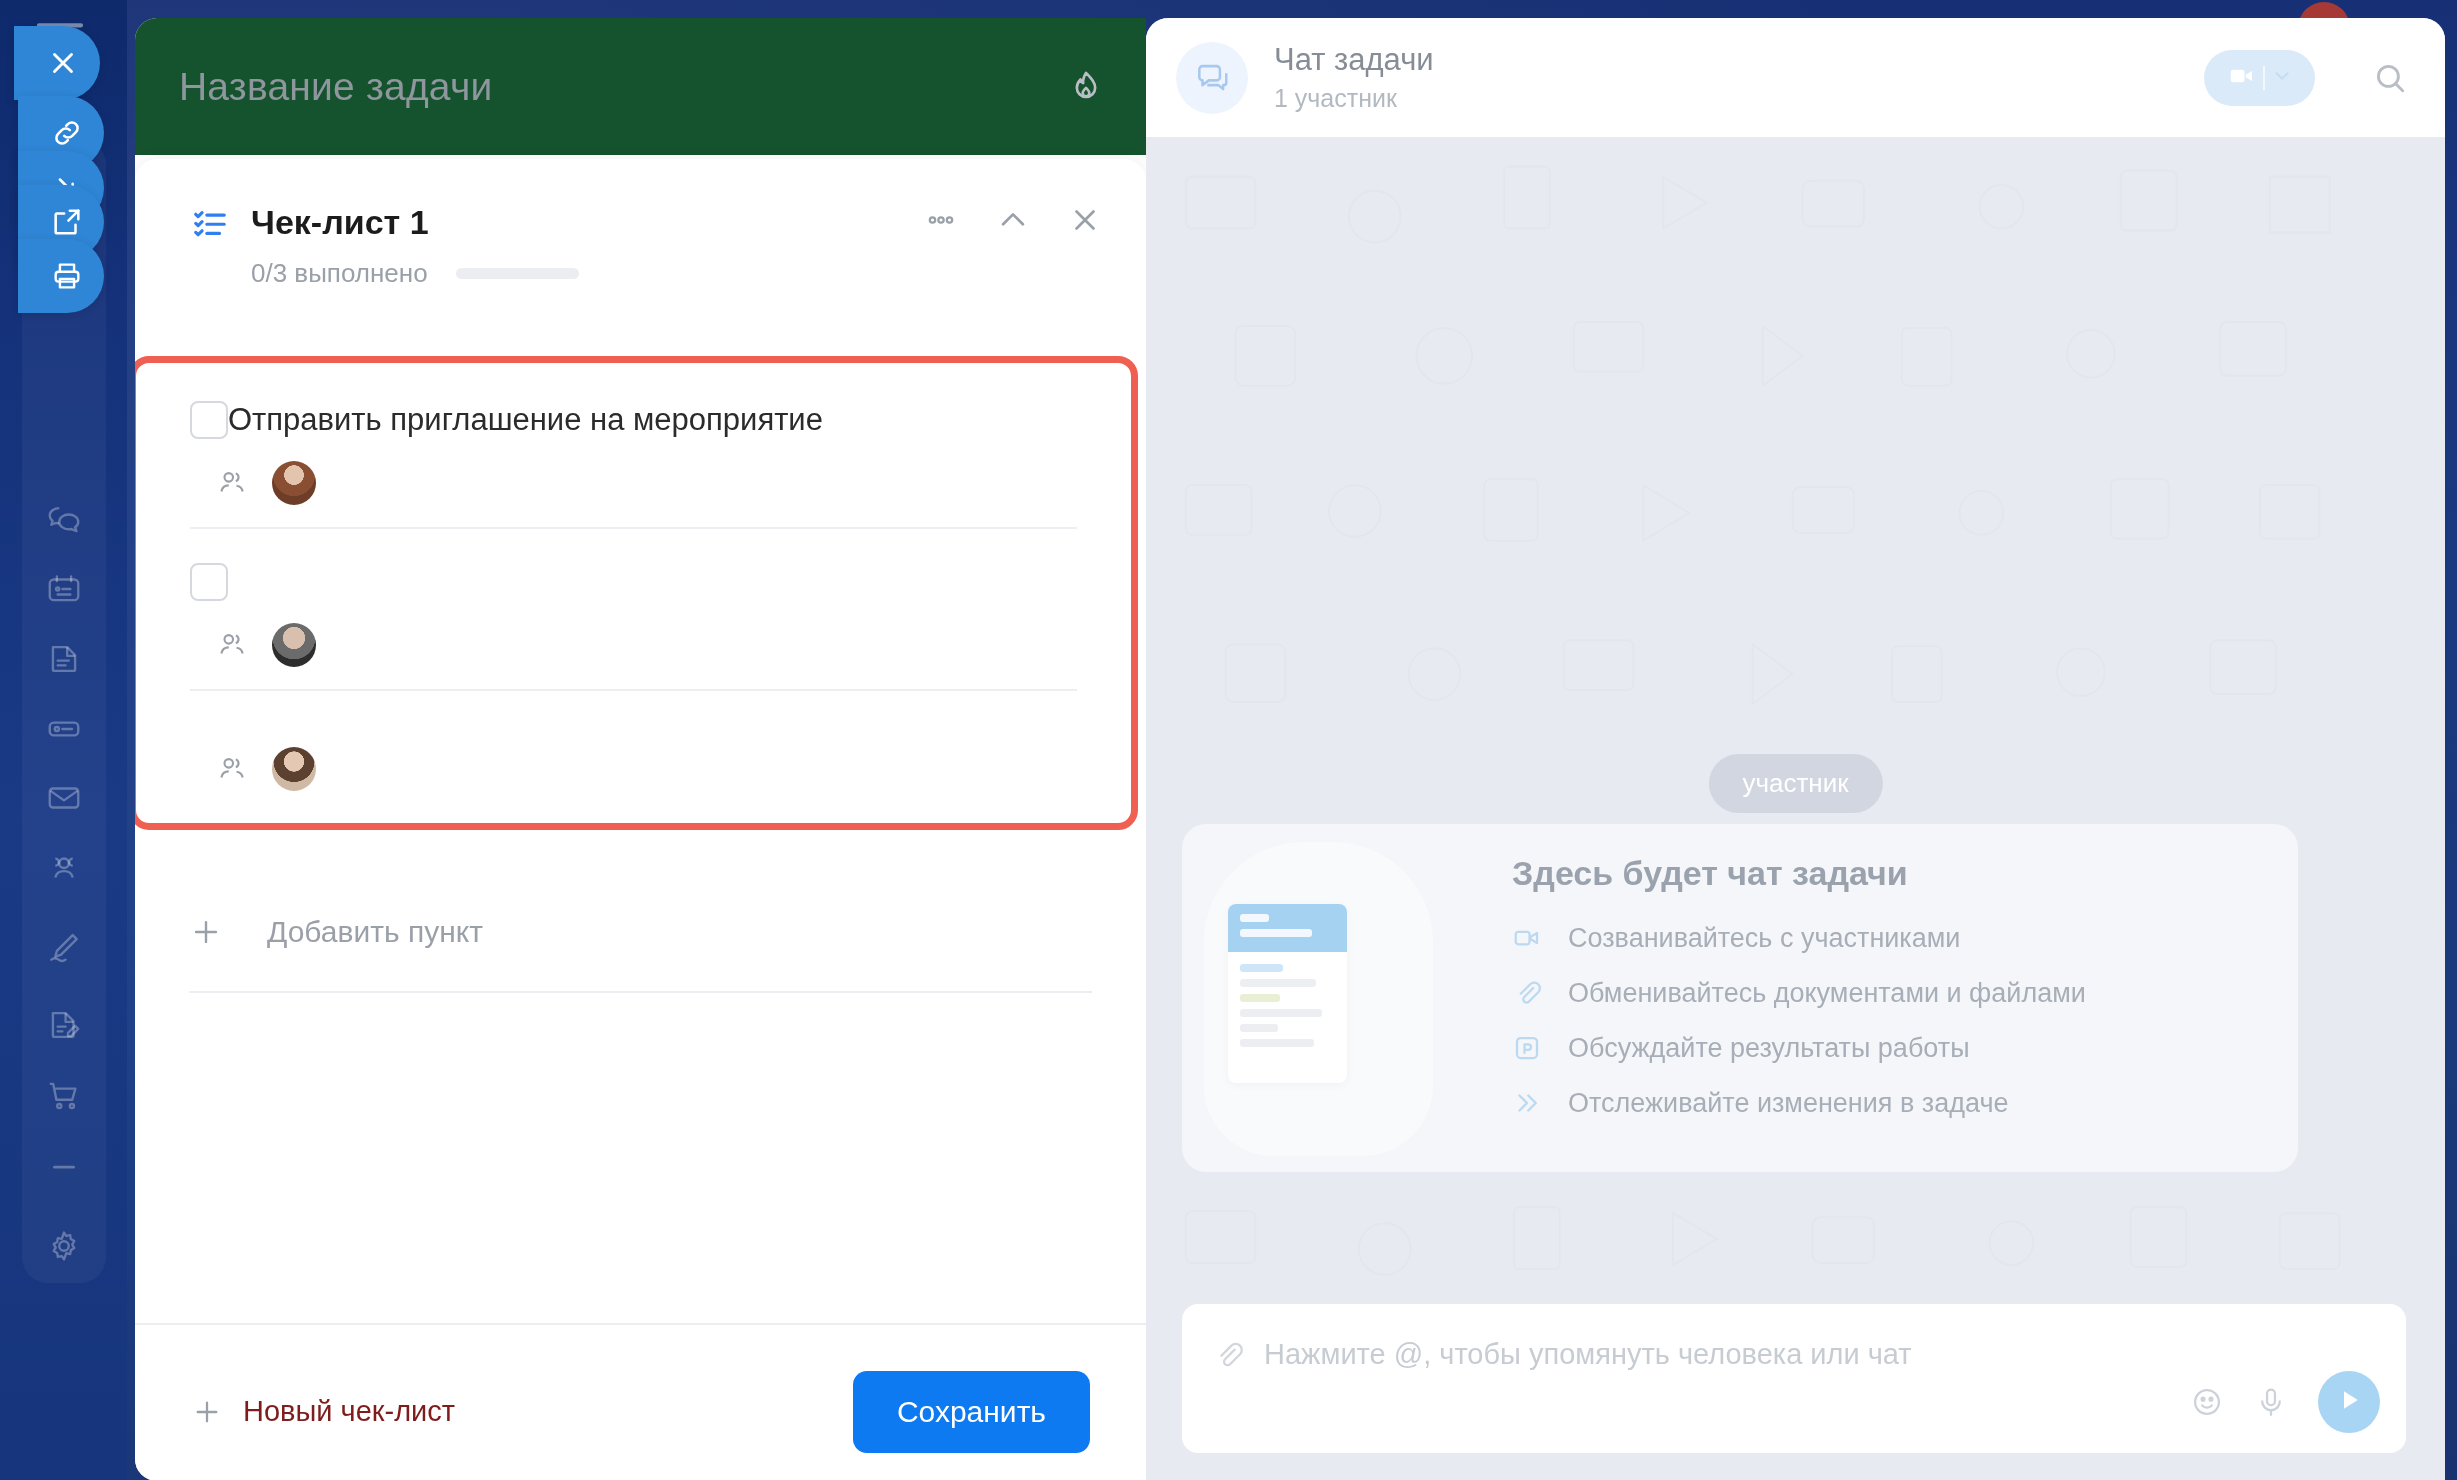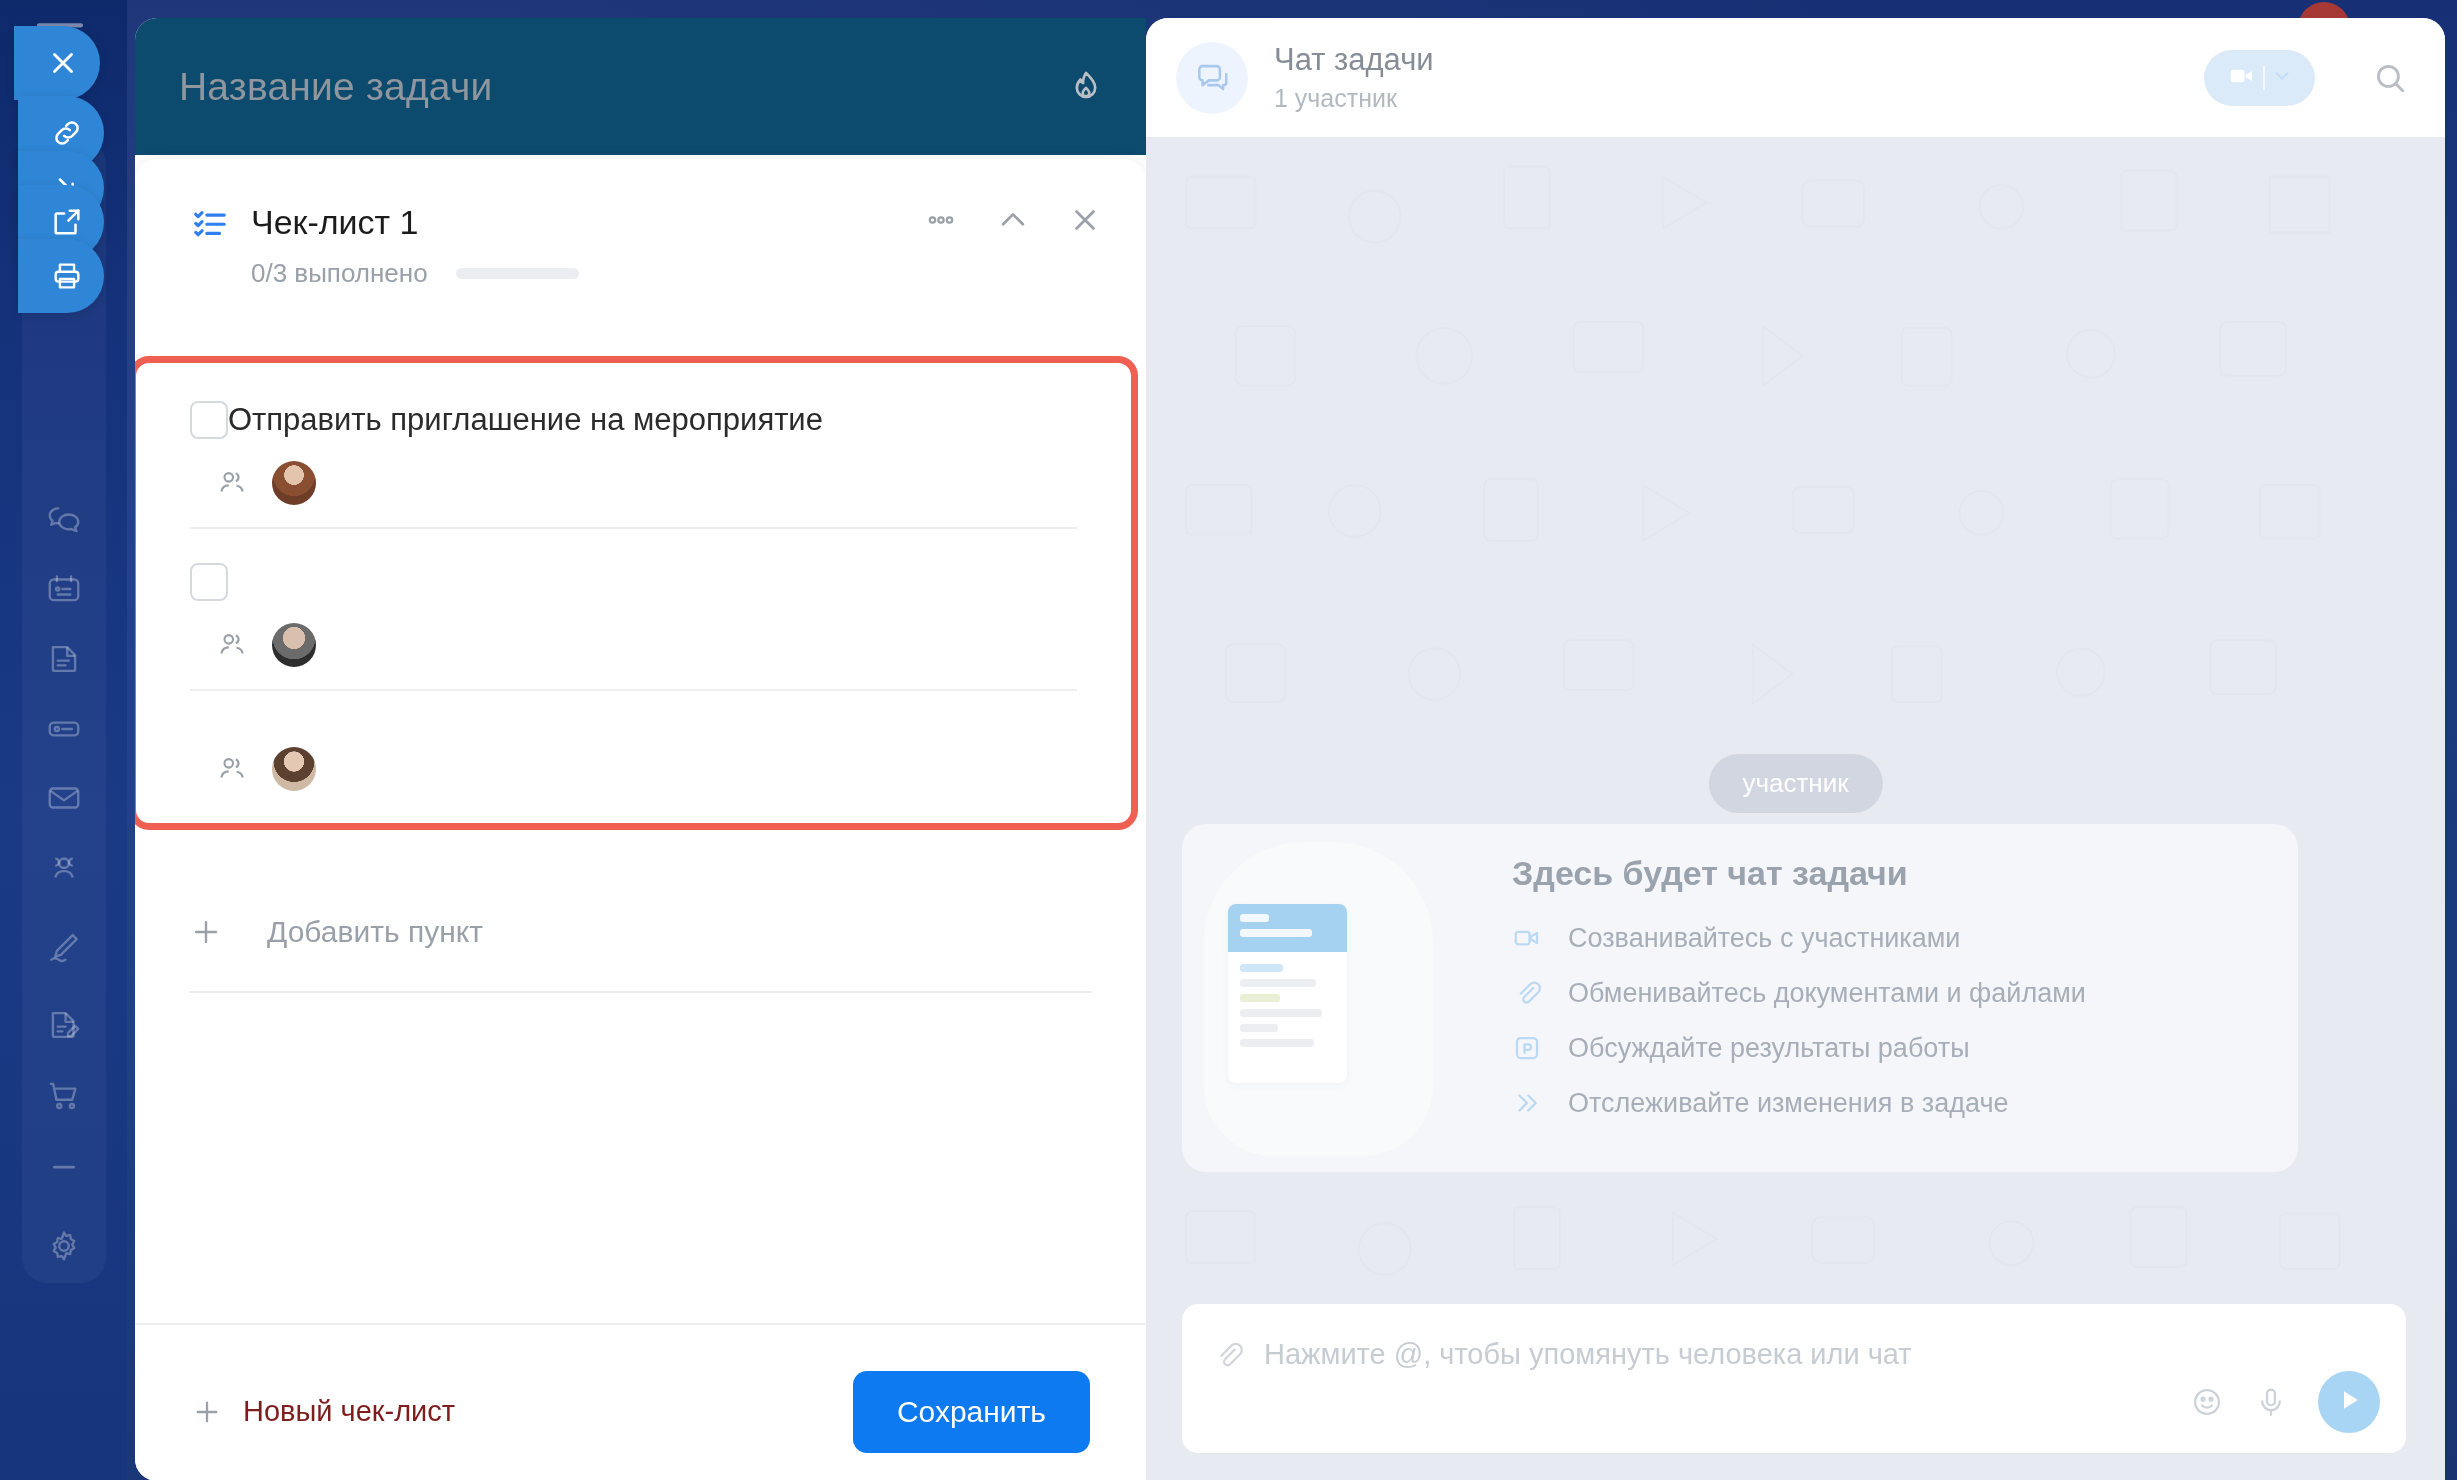--- a/index.html
+++ b/index.html
@@ -75,21 +75,21 @@
   
   .task-modal{
     position:absolute; left:135px; top:18px; width:1011px; height:1463px;
     background:#fff;
     border-radius:22px 0 0 22px;
     z-index: 10;
     overflow:hidden;
   }
   .task-header{
     position:absolute; left:0; top:0; width:100%; height:137px;
-    background:#0c4a6e;
+    background:#14532d;
     display:flex; align-items:center;
     padding: 0 40px 0 44px;
   }
   .task-title{
     font-size:39px; color:#8f969e; letter-spacing:0.2px;
     font-weight:400;
   }
   .flame{
     margin-left:auto; color:#b9bec4; display:flex;
   }
@@ -100,21 +100,21 @@
     position:absolute; left:0; top:141px; width:1011px; height:1339px;
     background:#fff; border-radius:22px 22px 0 0;
     box-shadow: 0 -3px 14px rgba(0,0,0,.05);
   }
   .cl-head{
     position:relative; padding: 44px 56px 0 56px;
   }
   .cl-title-row{ display:flex; align-items:center; gap:22px; }
   .cl-ico{ color:#2f7ff0; display:flex; }
   .cl-ico svg{ width:38px; height:38px; }
-  .cl-name{ font-size:34px; color:#1c1c1c; font-weight:400; }
+  .cl-name{ font-size:34px; color:#1c1c1c; font-weight:700; }
   .cl-actions{
     position:absolute; right:44px; top:44px; display:flex; align-items:center; gap:38px;
     color:#9aa0a8;
   }
   .cl-actions .act{ display:flex; align-items:center; justify-content:center; cursor:pointer; }
   .cl-actions svg{ width:34px; height:34px; }
   .cl-sub{
     display:flex; align-items:center; gap:28px; margin: 16px 0 0 60px; text-align: right;
   }
   .cl-sub-text{ font-size:26px; color:#9aa0a8; }

